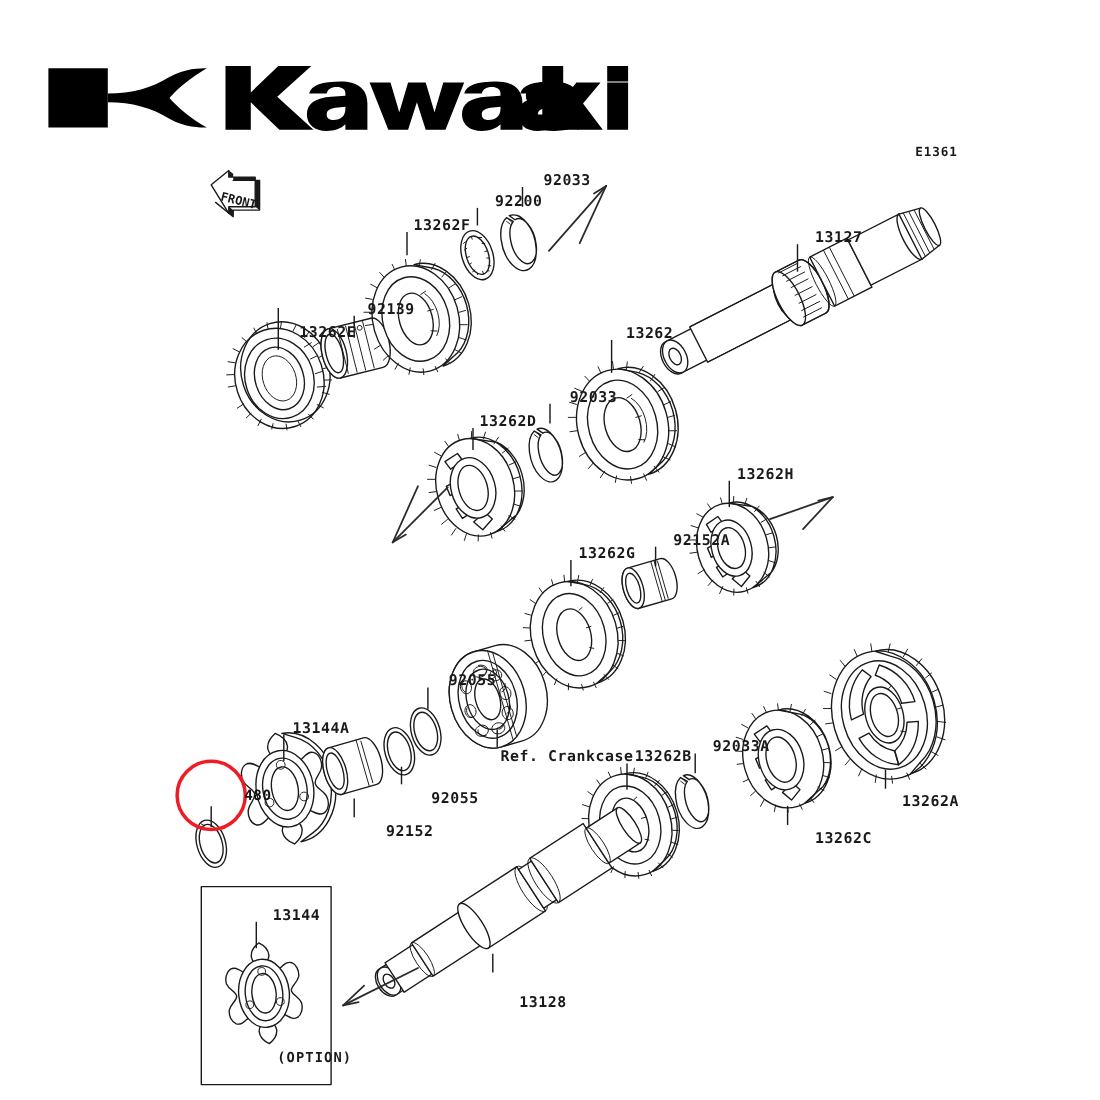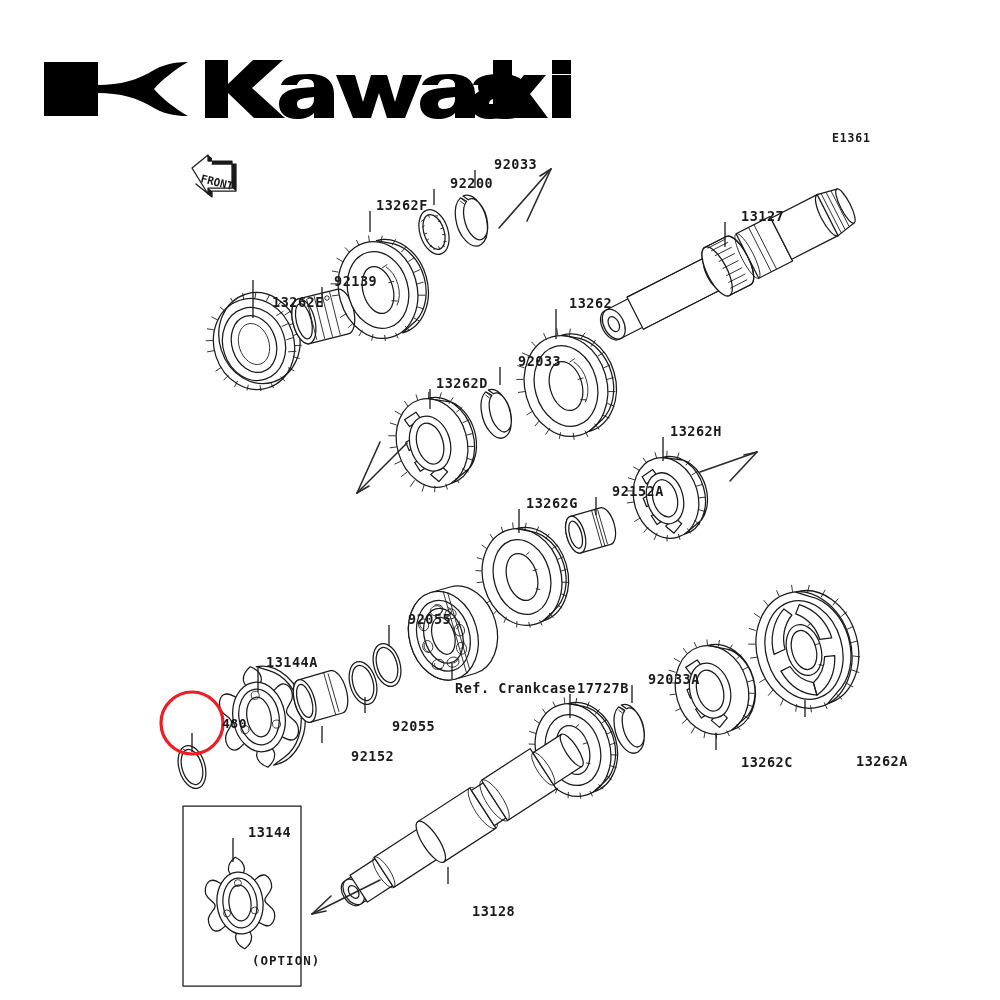--- a/index.html
+++ b/index.html
@@ -603,24 +603,24 @@
       <div class="label" style="left: 525px; top: 297px;">13262</div>
       <div class="label" style="left: 474px; top: 355px;">92033</div>
       <div class="label" style="left: 392px; top: 377px;">13262D</div>
       <div class="label" style="left: 626px; top: 425px;">13262H</div>
       <div class="label" style="left: 568px; top: 485px;">92152A</div>
       <div class="label" style="left: 482px; top: 497px;">13262G</div>
       <div class="label" style="left: 364px; top: 613px;">92055</div>
       <div class="label" style="left: 348px; top: 720px;">92055</div>
       <div class="label" style="left: 222px; top: 656px;">13144A</div>
       <div class="label" style="left: 307px; top: 750px;">92152</div>
-      <div class="label" style="left: 533px; top: 682px;">17727B</div>
+      <div class="label" style="left: 533px; top: 682px;">13262B</div>
       <div class="label" style="left: 604px; top: 673px;">92033A</div>
       <div class="label" style="left: 697px; top: 756px;">13262C</div>
-      <div class="label" style="left: 812px; top: 723px; margin-top: 32px;">13262A</div>
+      <div class="label" style="left: 776px; top: 723px;">13262A</div>
       <div class="label" style="left: 428px; top: 890px; margin-top: 15px;">13128</div>
       <div class="label" style="left: 204px; top: 826px;">13144</div>
     </div>
 
   <div class="label diagid" style="left:788px;top:133px;">E1361</div>
 
   <div class="label" style="left:411px;top:682px;">Ref. Crankcase</div>
 
   <div class="label optlabel" style="left:208px;top:955px;">(OPTION)</div>
 

